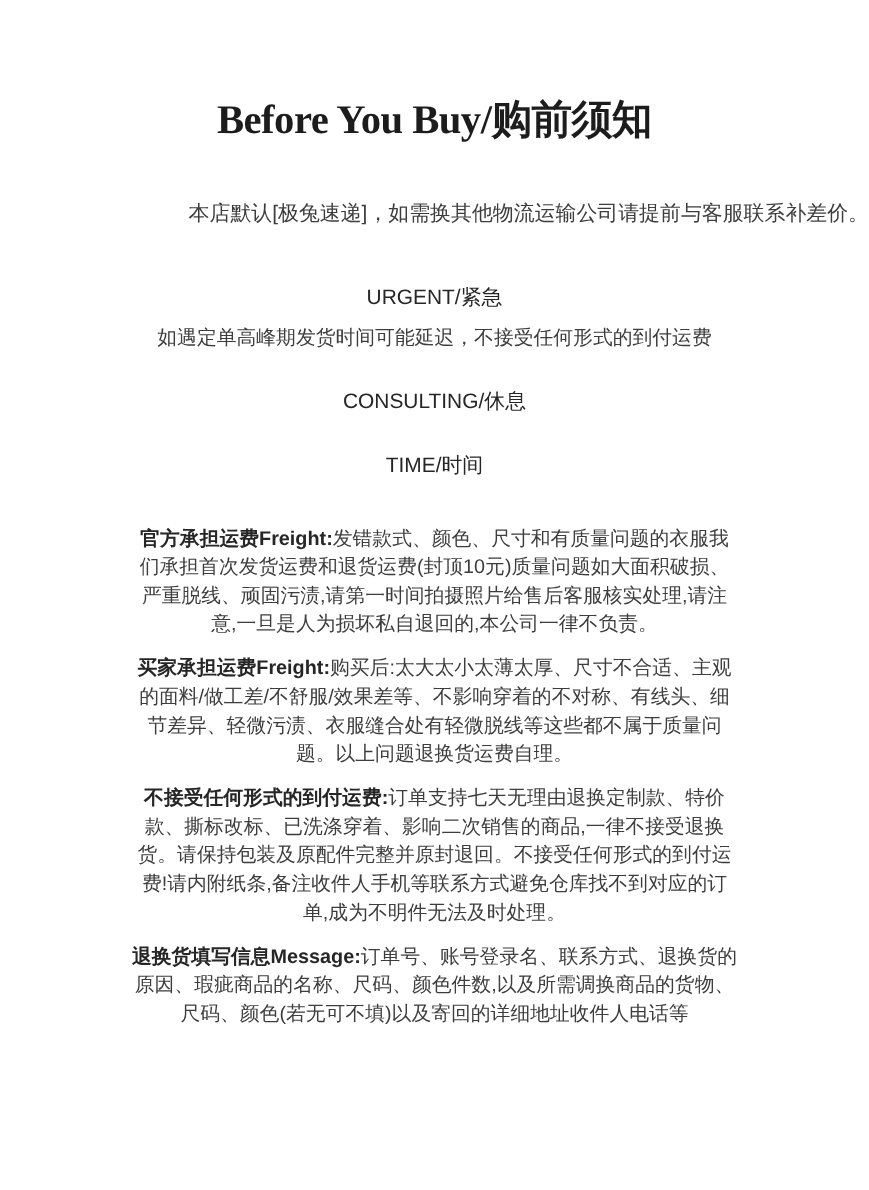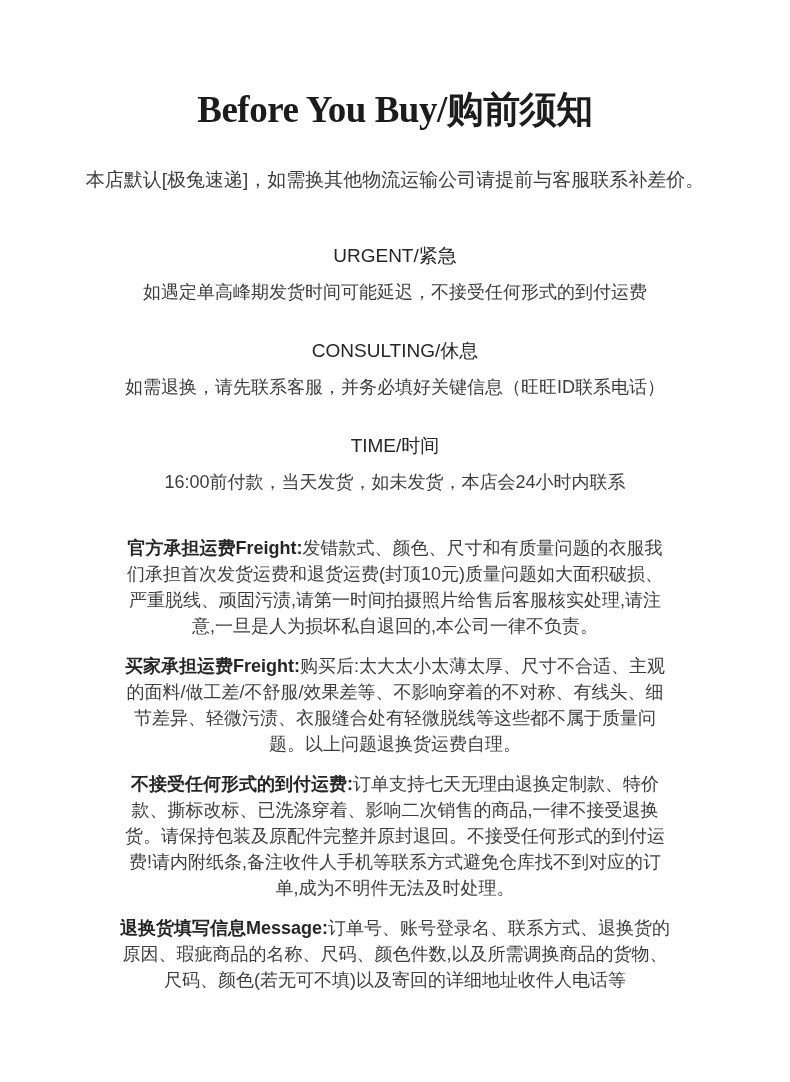--- a/index.html
+++ b/index.html
@@ -27,25 +27,25 @@
   .page-title{
     font-family:"Liberation Serif","DejaVu Serif",serif;
     font-weight:700;
     font-size:37px;
     line-height:40px;
     letter-spacing:-0.5px;
     color:var(--ink);
     text-align:center;
   }
   .intro{
-    margin-top:36px;
+    margin-top:51px;
     font-size:19px;
     line-height:28px;
     color:var(--body);
-    text-align:center;
+    text-align:right;
   }
   .notices{
     margin-top:50px;
   }
   .notice{
     margin-top:34px;
     text-align:center;
   }
   .notice-heading{
     font-size:19px;
@@ -86,26 +86,24 @@
 
   <div class="notices">
 
     <div class="notice">
       <div class="notice-heading">URGENT/紧急</div>
       <div class="notice-body">如遇定单高峰期发货时间可能延迟，不接受任何形式的到付运费</div>
     </div>
 
     <div class="notice">
       <div class="notice-heading">CONSULTING/休息</div>
-      <div class="notice-body">如需退换，请先联系客服，并务必填好关键信息（旺旺ID联系电话）</div>
     </div>
 
     <div class="notice">
       <div class="notice-heading">TIME/时间</div>
-      <div class="notice-body">16:00前付款，当天发货，如未发货，本店会24小时内联系</div>
     </div>
 
   </div>
 
   <div class="policies">
 
     <p class="policy">
       <span class="policy-label">官方承担运费Freight:</span><span>发错款式、颜色、尺寸和有质量问题的衣服我们承担首次发货运费和退货运费(封顶10元)质量问题如大面积破损、严重脱线、顽固污渍,请第一时间拍摄照片给售后客服核实处理,请注意,一旦是人为损坏私自退回的,本公司一律不负责。</span>
     </p>
 

